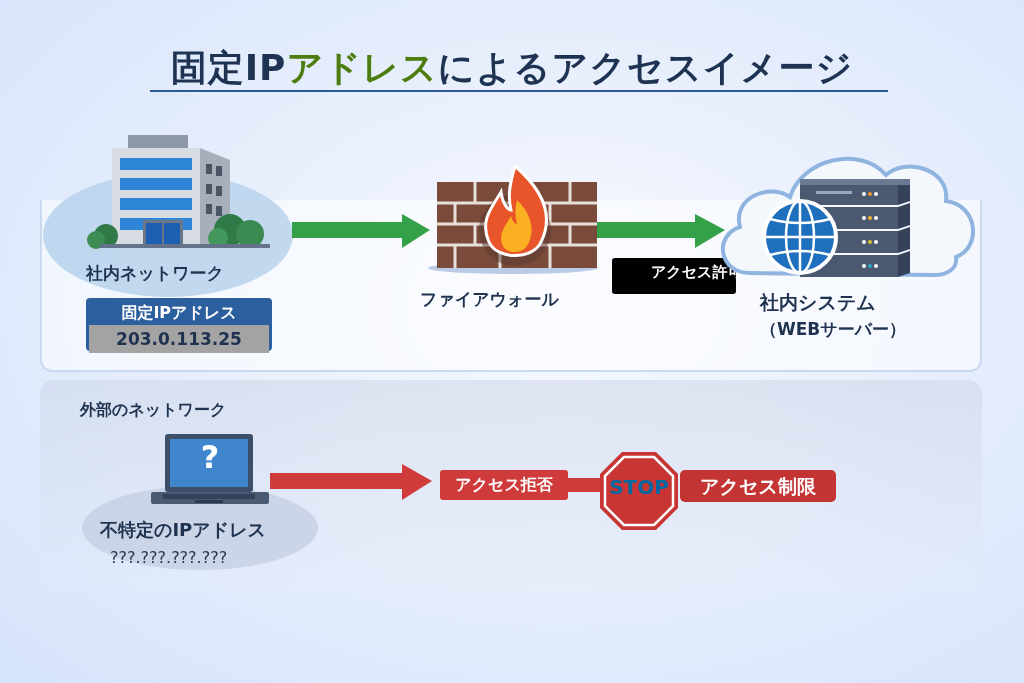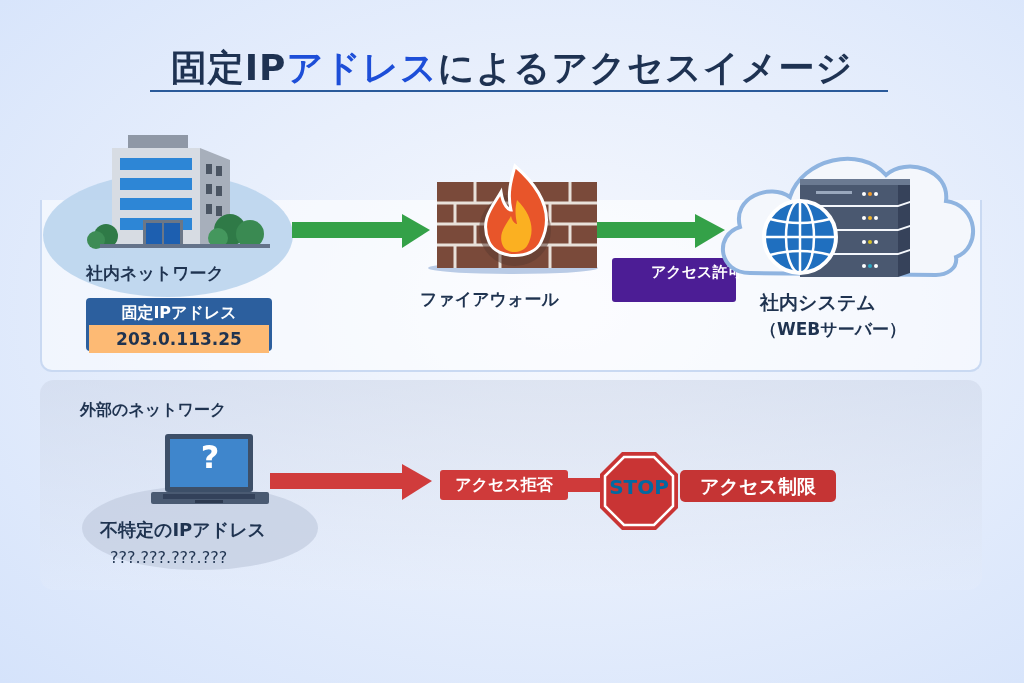--- a/index.html
+++ b/index.html
@@ -8,41 +8,41 @@
     font-family: "DejaVu Sans", sans-serif;
     background: radial-gradient(ellipse at 55% 45%, #f7f9fe 0%, #e8effc 45%, #d5e3fb 100%);
     position: relative;
     color: #1f3350;
   }
   .abs { position: absolute; }
   .title {
     left: 0; width: 1024px; top: 44px; text-align: center;
     font-size: 36px; font-weight: bold; color: #1e3252; letter-spacing: 1px;
   }
-  .title .accent { color: #1d4ed8; }
+  .title .accent { color: #4d7c0f; }
   .title-rule { left: 150px; top: 90px; width: 738px; height: 2px; background: #2a5a9a; }
 
   .panel-top {
     left: 40px; top: 200px; width: 942px; height: 172px;
     border: 2px solid #c9d9f2; border-top: none; border-radius: 0 0 12px 12px;
     background: rgba(255,255,255,0.55);
   }
   .panel-bottom {
     left: 40px; top: 380px; width: 942px; height: 210px; border-radius: 14px;
     background: linear-gradient(180deg, rgba(205,214,232,0.55) 0%, rgba(235,240,250,0.2) 100%);
   }
 
   .label { font-weight: bold; font-size: 17px; color: #1f3350; text-align: left; white-space: nowrap; }
 
   .ip-box { left: 86px; top: 298px; width: 186px; height: 53px; background: #2c5f9e; border-radius: 4px; padding: 3px; }
   .ip-head { height: 24px; color: #fff; font-weight: bold; font-size: 16px; text-align: center; line-height: 24px; }
-  .ip-val { height: 28px; background: #fdba74; color: #1f3350; font-weight: bold; font-size: 17px; text-align: center; line-height: 28px; }
+  .ip-val { height: 28px; background: #a3a3a3; color: #1f3350; font-weight: bold; font-size: 17px; text-align: center; line-height: 28px; }
 
   .tag { color: #fff; font-weight: bold; white-space: nowrap; text-align: center; border-radius: 3px; }
-  .tag-green { left: 612px; top: 258px; width: 124px; height: 44px; background: #4c1d95; font-size: 15px; line-height: 28px; padding-left: 39px; }
+  .tag-green { left: 612px; top: 258px; width: 124px; height: 36px; background: #000000; font-size: 15px; line-height: 28px; padding-left: 39px; }
   .tag-red1 { left: 440px; top: 470px; width: 128px; height: 30px; background: #cf3a3a; font-size: 16px; line-height: 30px; }
   .tag-red2 { left: 680px; top: 470px; width: 156px; height: 32px; background: #c53434; font-size: 19px; line-height: 32px; border-radius: 5px; }
 </style>
 </head>
 <body>
 
 <div class="abs title">
   <span>固定IP</span><span class="accent">アドレス</span><span>によるアクセスイメージ</span>
 </div>
 <div class="abs title-rule"></div>

